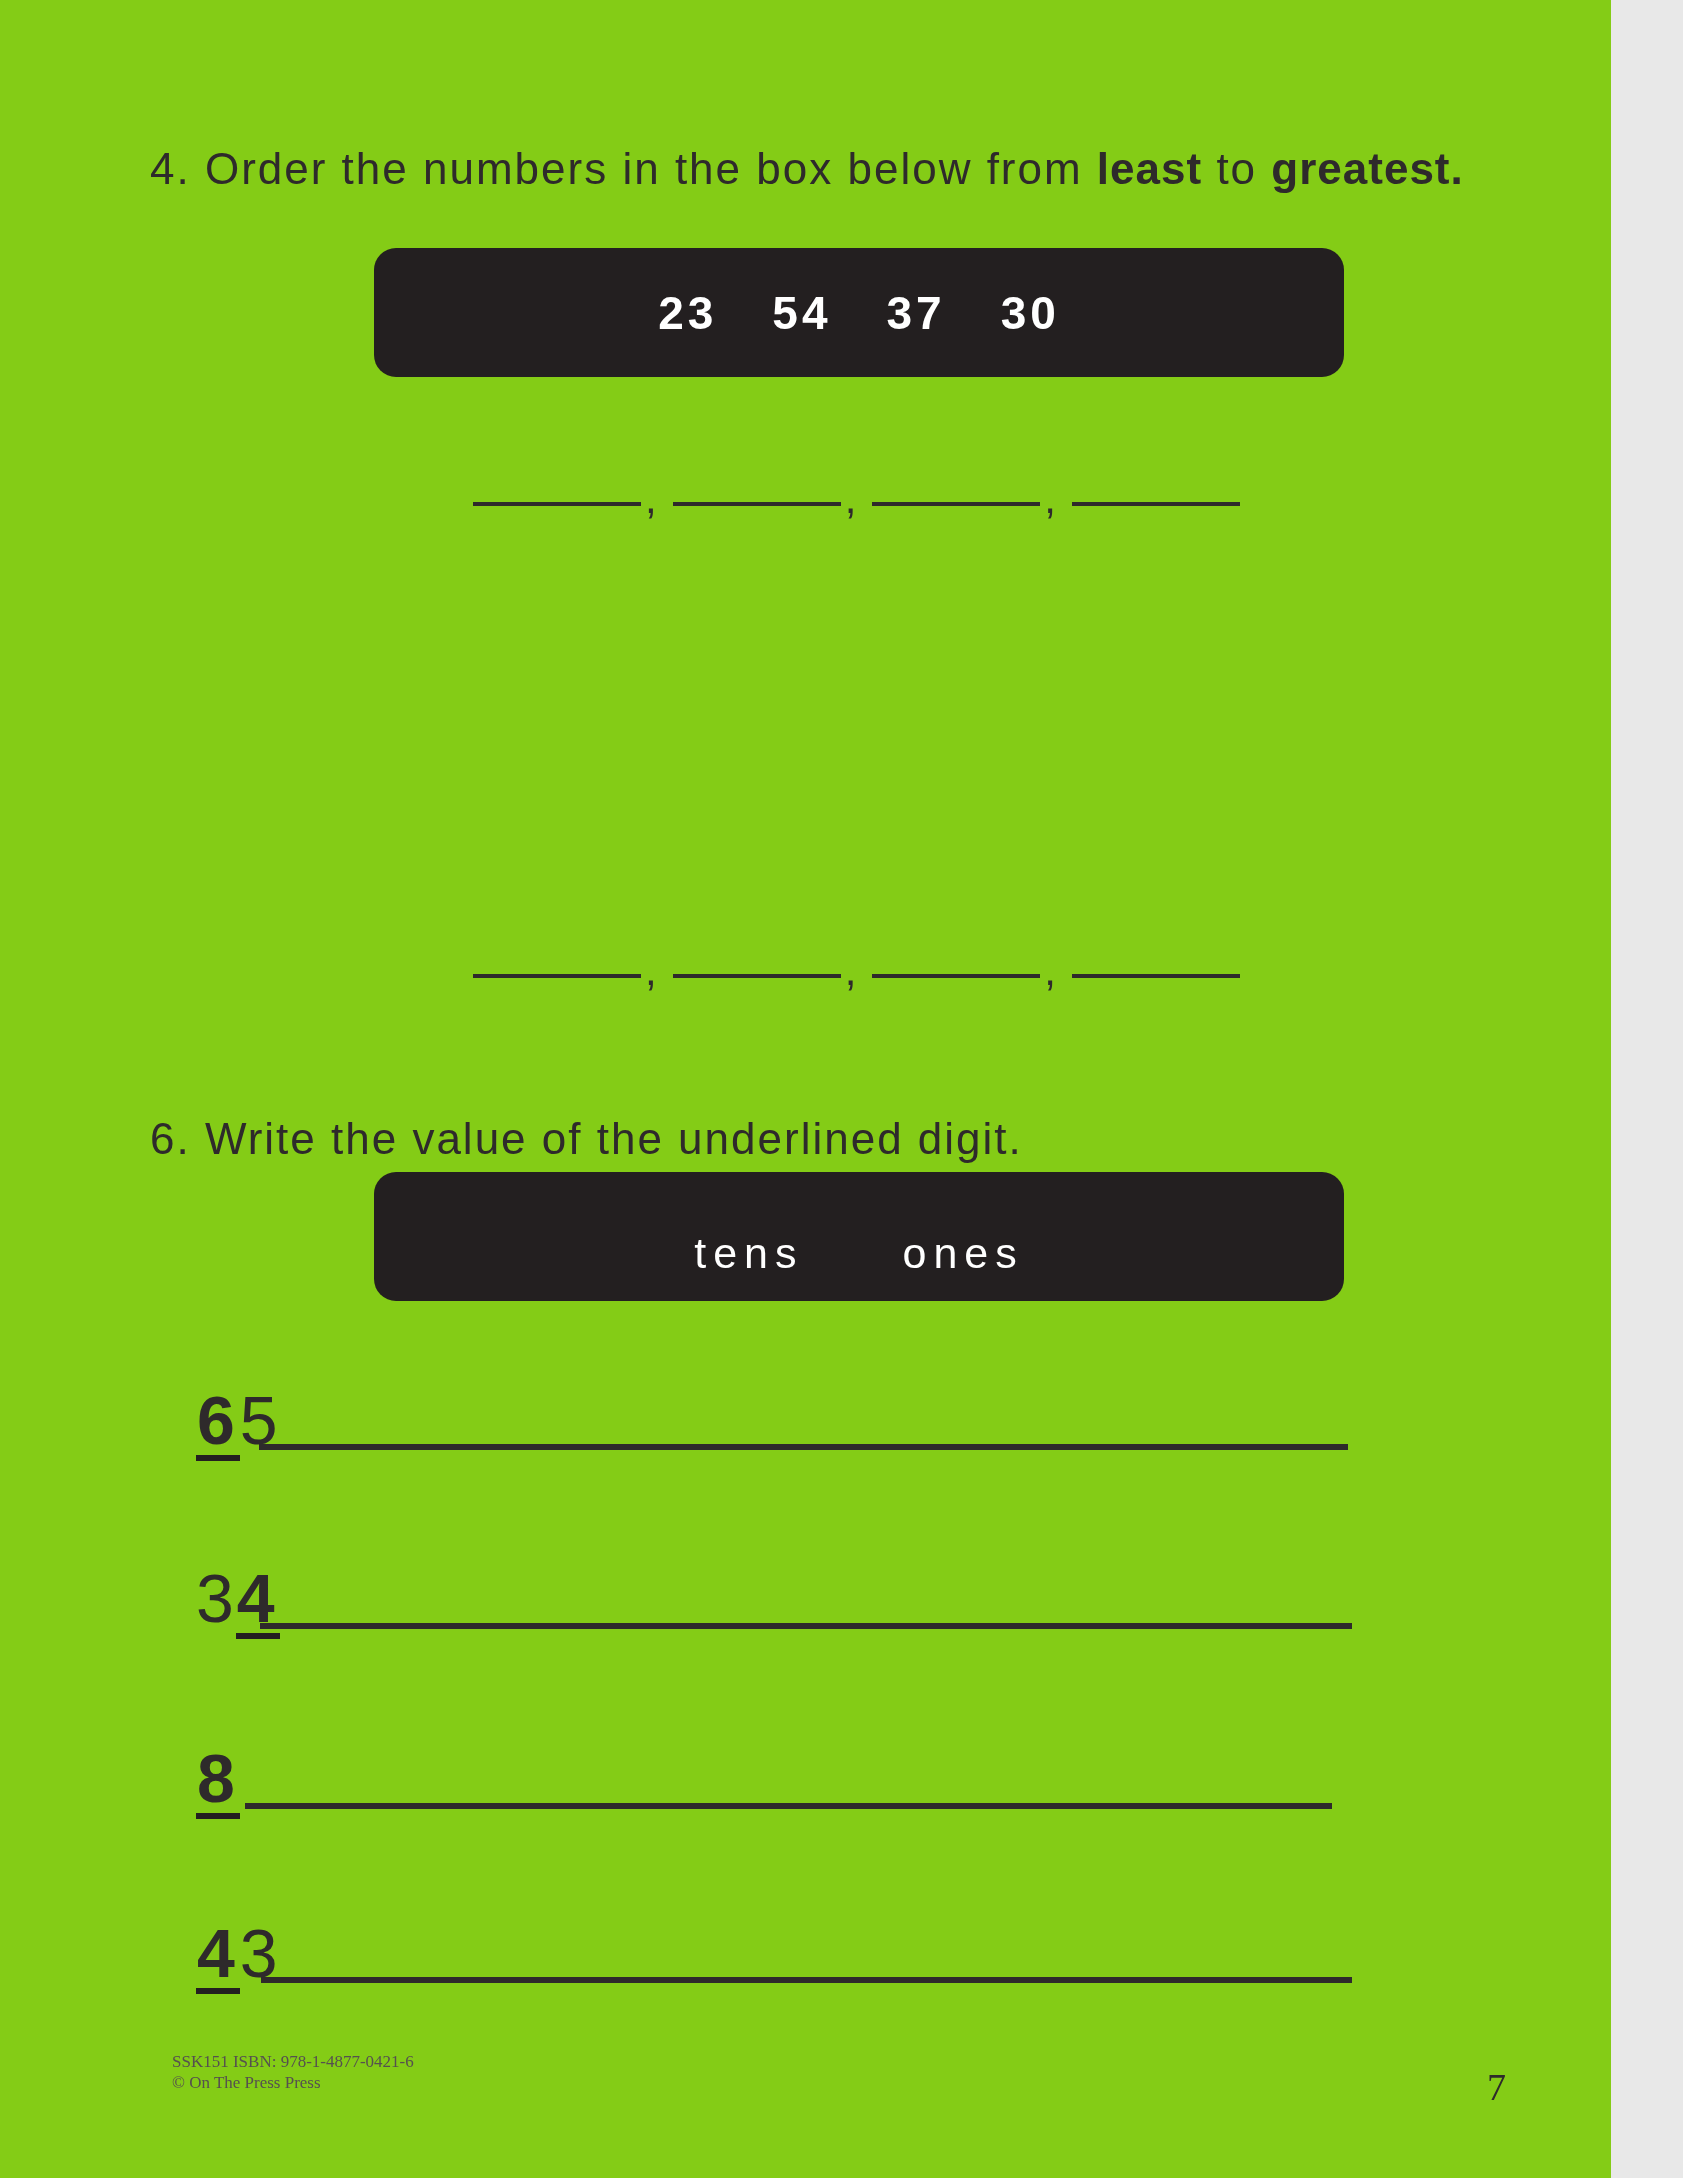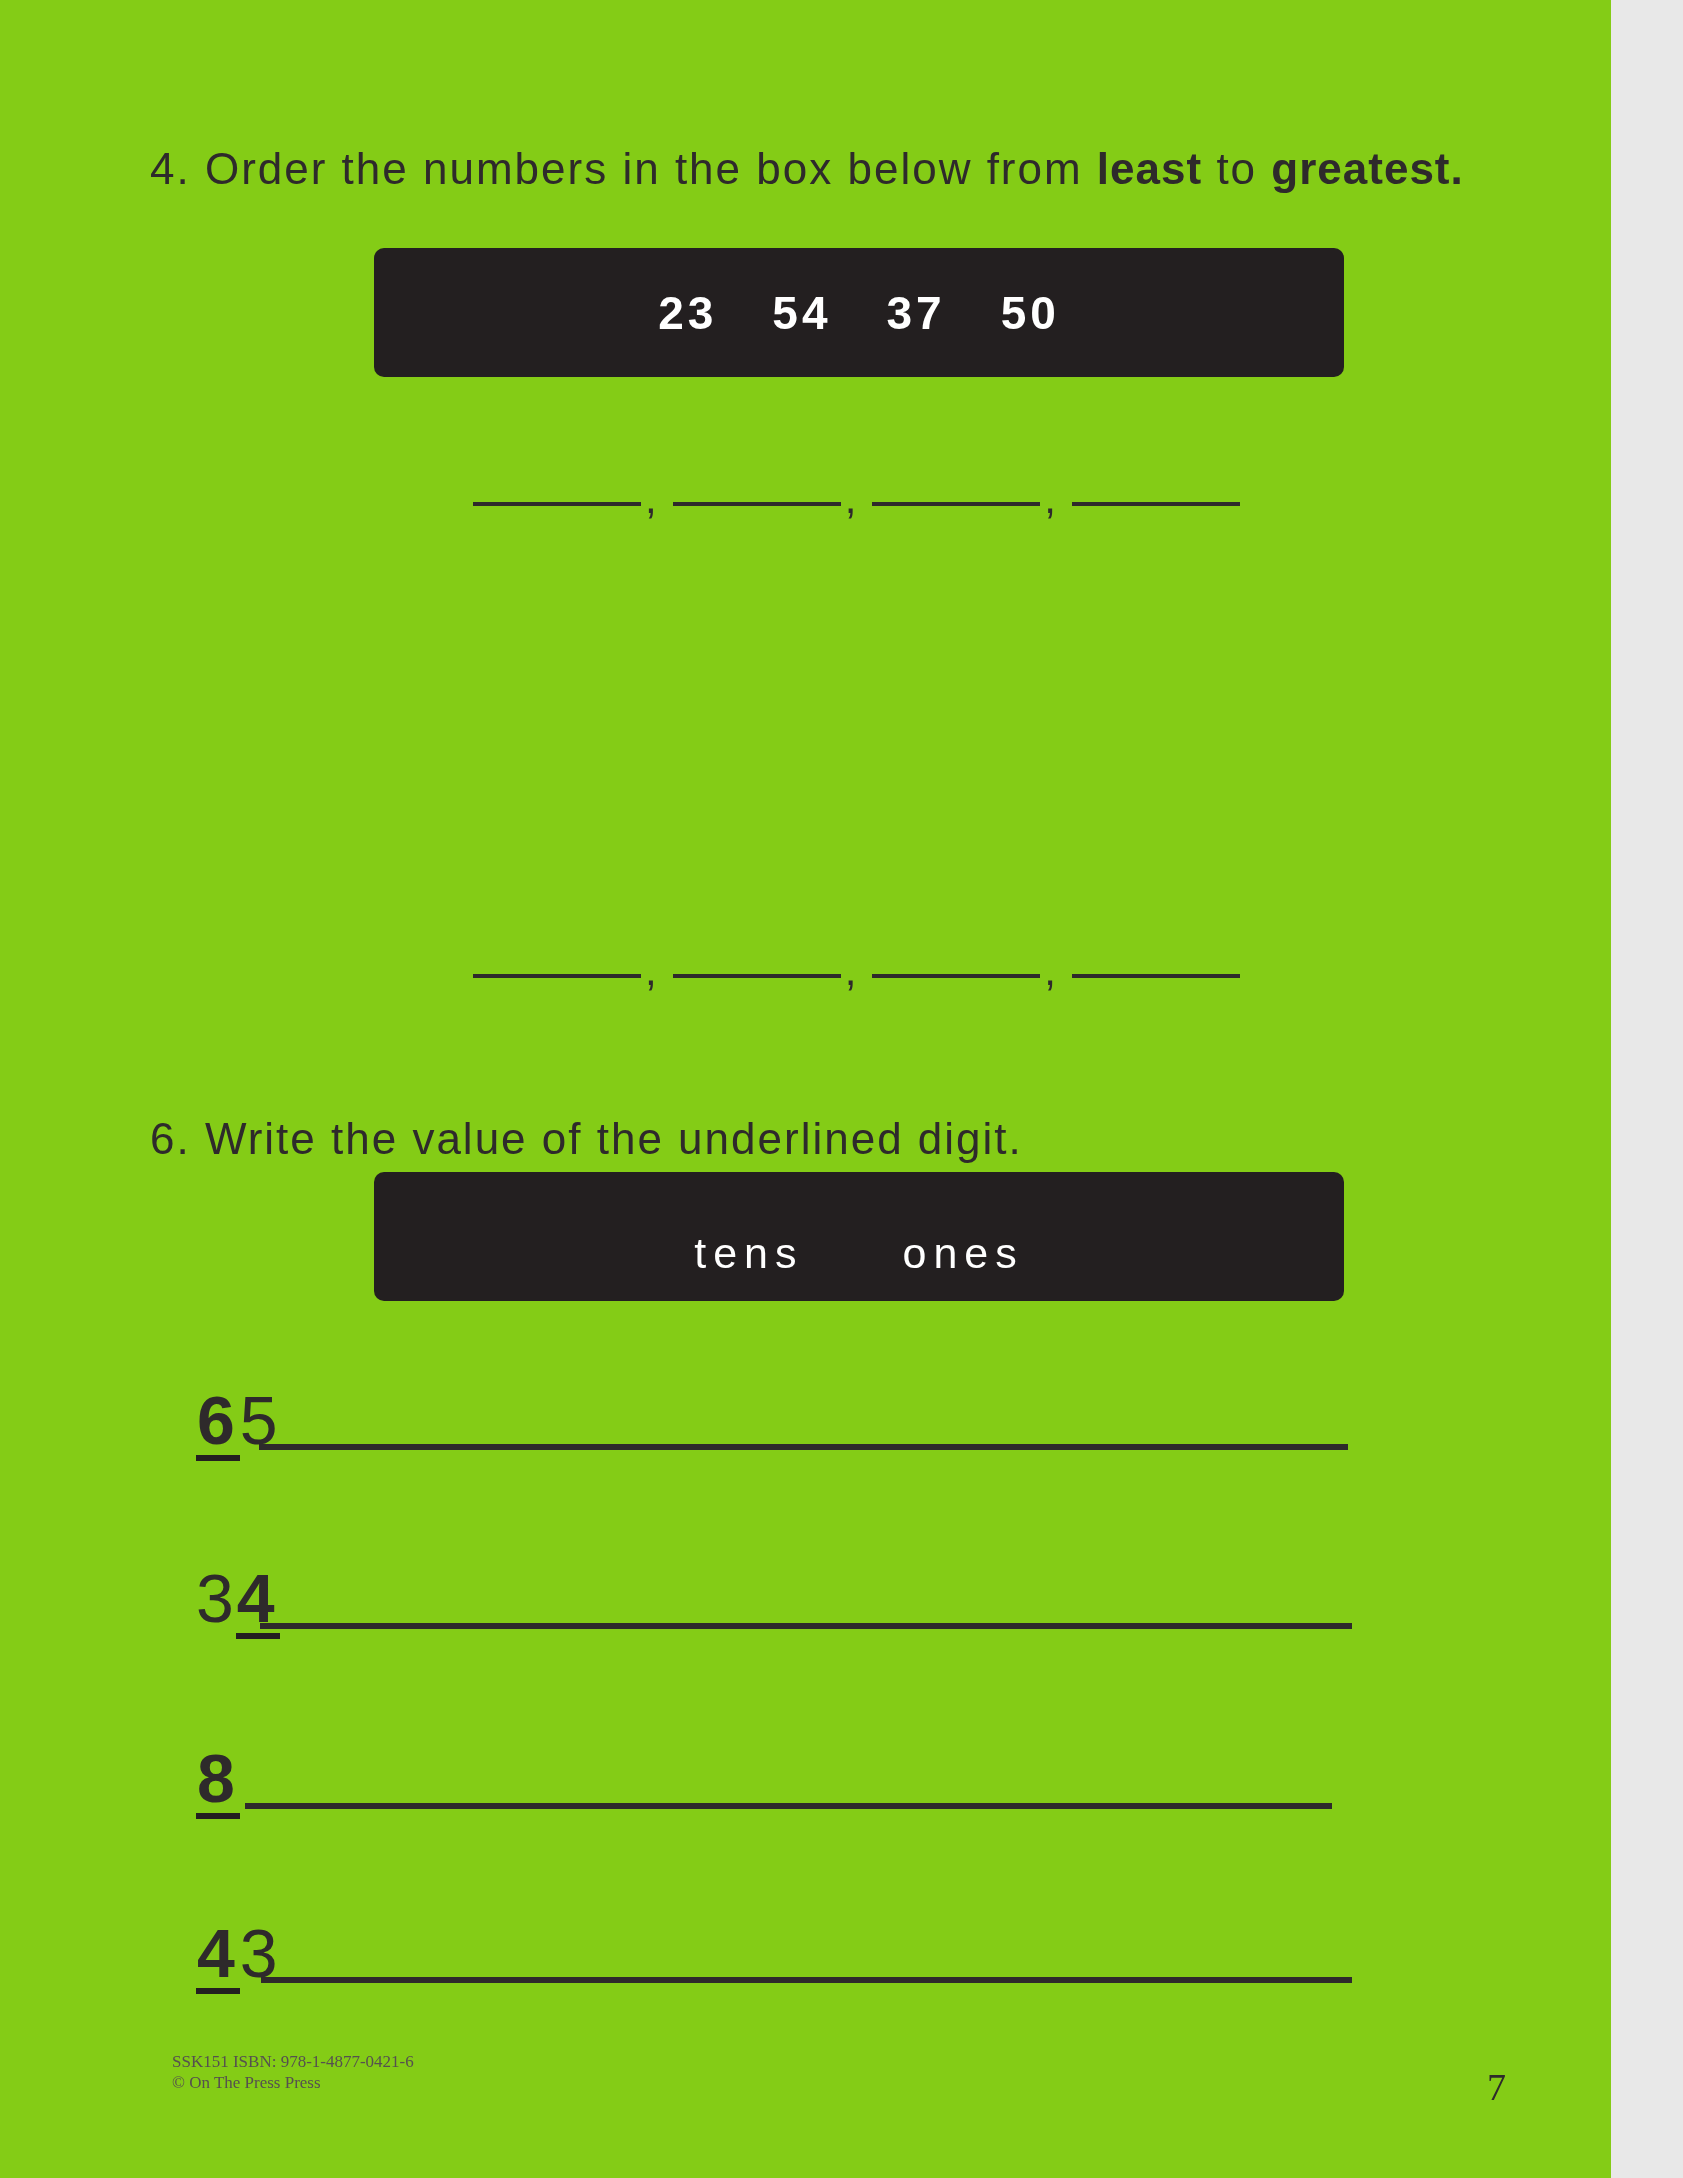--- a/index.html
+++ b/index.html
@@ -19,21 +19,21 @@
     font-weight:400;
     color:#2e2a2b;
     white-space:nowrap;
   }
   .q-heading .bold{font-weight:700;letter-spacing:1px;}
   
   .numbox{
     position:absolute;left:374px;
     width:970px;height:129px;
     background:#231f20;
-    border-radius:10px;
+    border-radius:22px;
     display:flex;align-items:center;justify-content:center;
   }
   .numbox .nums{
     display:flex;gap:55px;
     color:#ffffff;
     font-size:46px;font-weight:600;
     letter-spacing:4px;
   }
   .numbox .labels{
     display:flex;gap:99px;
@@ -97,21 +97,21 @@
 
   <div class="q-heading" style="top:144px">
     <span>4. Order the numbers in the box below from </span><span class="bold">least</span><span> to </span><span class="bold">greatest.</span>
   </div>
 
   <div class="numbox" style="top:248px">
     <div class="nums">
       <span>23</span>
       <span>54</span>
       <span>37</span>
-      <span>50</span>
+      <span>30</span>
     </div>
   </div>
 
   <div class="blanks" style="top:447px">
     <span class="blank"></span>
     <span class="comma">,</span>
     <span class="blank"></span>
     <span class="comma">,</span>
     <span class="blank"></span>
     <span class="comma">,</span>

